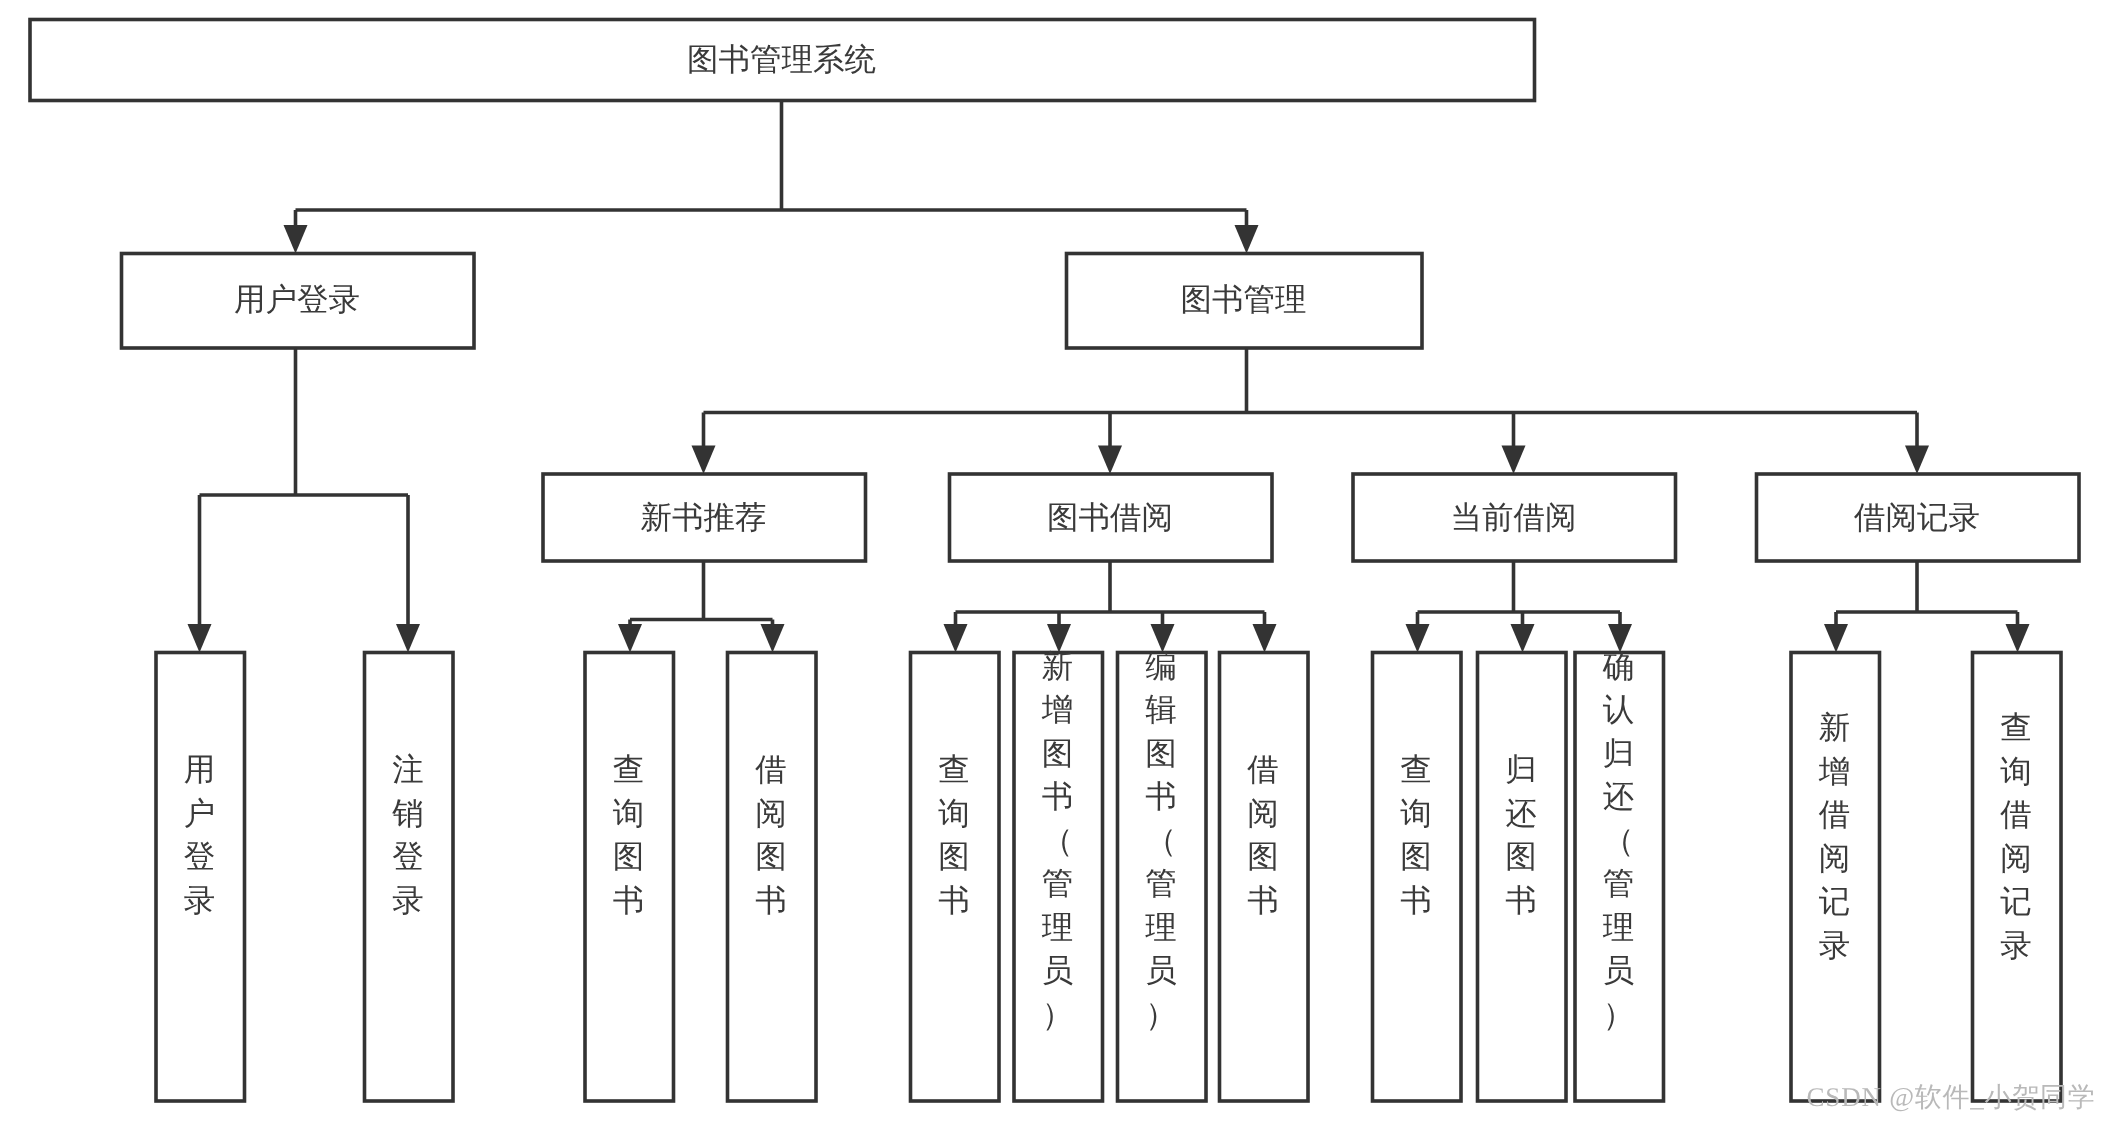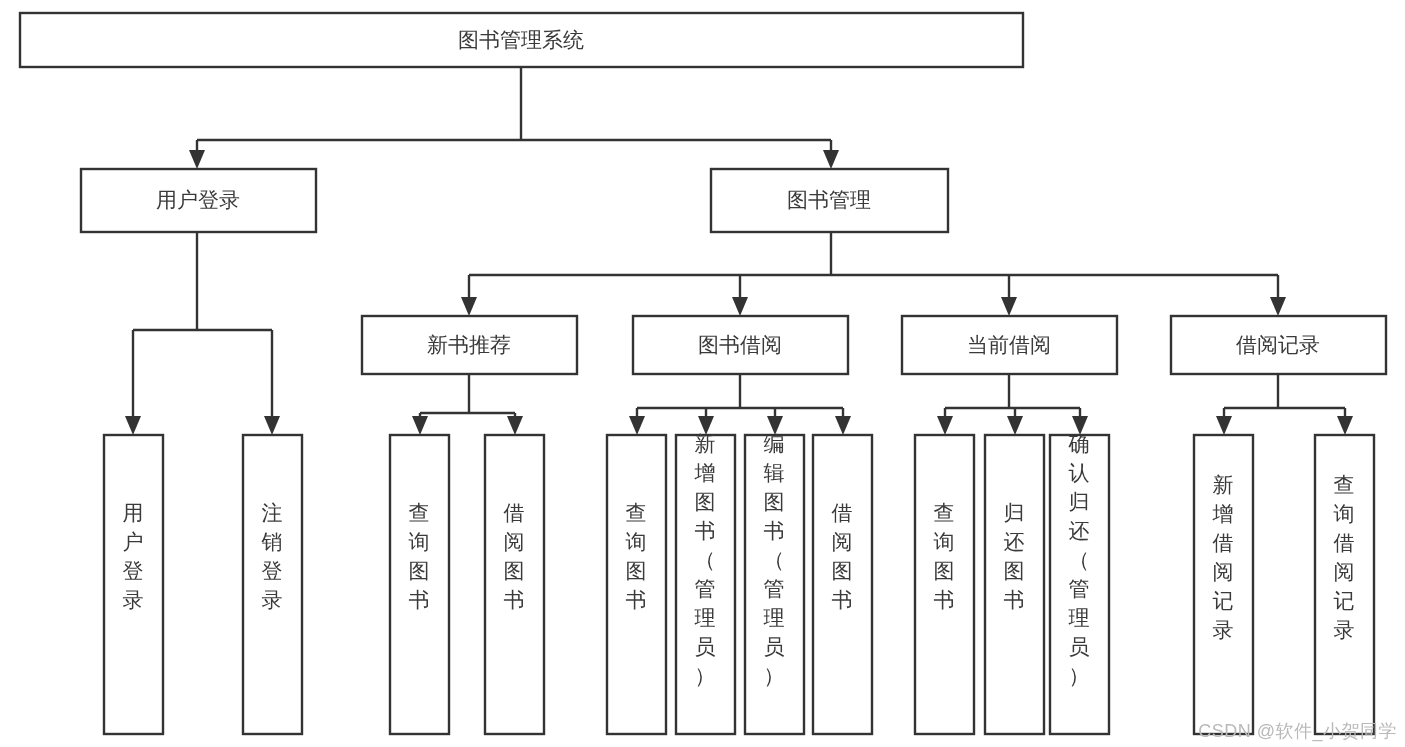--- a/index.html
+++ b/index.html
@@ -50,21 +50,21 @@
     fill: none;
     stroke-linecap: butt;
   }
   .edge-arrow {
     fill: #333333;
   }
   .watermark {
     position: absolute;
     right: 8px;
     bottom: 4px;
-    font-family: Liberation Sans, sans-serif;
+    font-family: Liberation Serif, serif;
     font-size: 18px;
     color: #b9b9b9;
     letter-spacing: 0.5px;
     white-space: nowrap;
     user-select: none;
   }
 </style>
 </head>
 <body>
 

